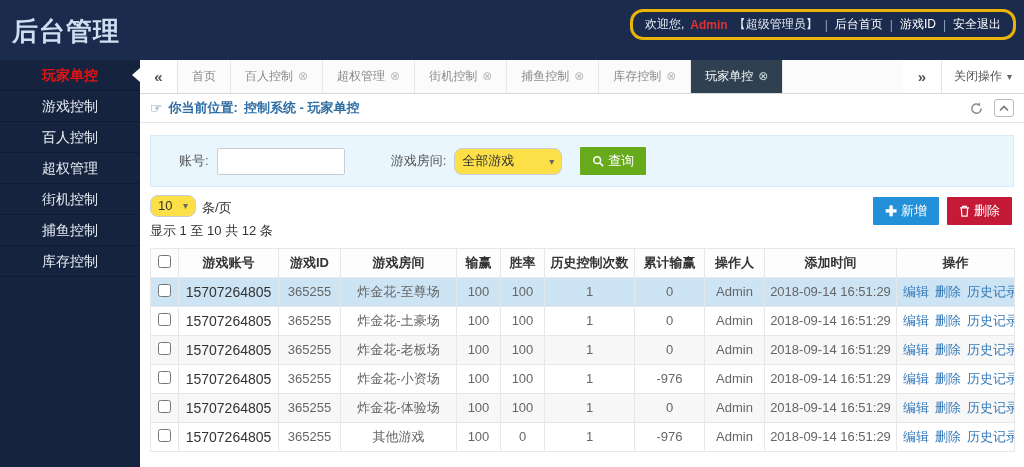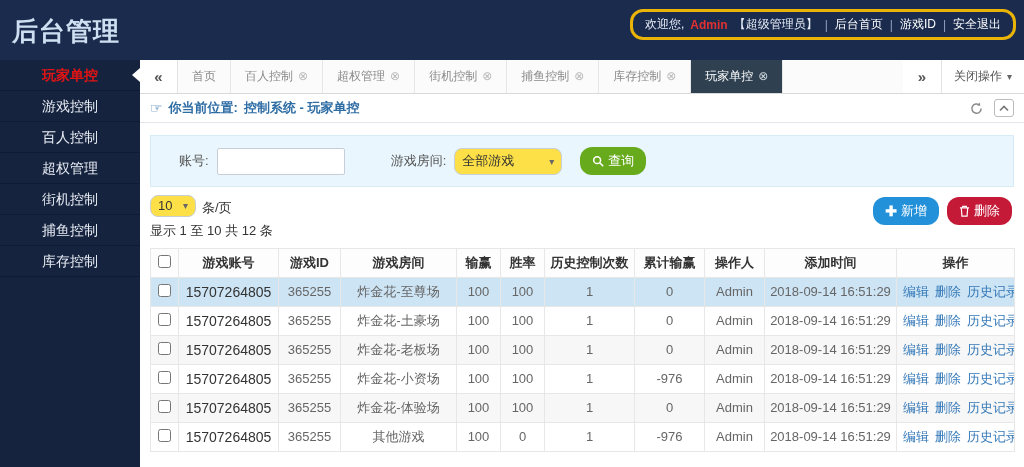--- a/index.html
+++ b/index.html
@@ -66,21 +66,21 @@
     border:1px solid #d8ecf7; display:flex; align-items:center; padding-left:28px;
     font-size:13px; color:#555; }
   .search-panel label { margin-right:8px; }
   .field-input { width:128px; height:27px; border:1px solid #c7ced4; border-radius:2px;
     background:#fff; padding:0 6px; font-size:13px; }
   .gap-lg { width:46px; }
   .fake-select { height:27px; border:1px solid #c7ced4; border-radius:8px; background:#fde047;
     display:inline-flex; align-items:center; justify-content:space-between;
     padding:0 7px; font-size:13px; color:#333; cursor:pointer; }
   .room-select { width:108px; margin-right:18px; }
-  .btn { display:inline-flex; align-items:center; gap:4px; border:none; border-radius:12px;
+  .btn { display:inline-flex; align-items:center; gap:4px; border:none; border-radius:1px;
     color:#fff; font-size:13px; cursor:pointer; }
   .btn-search { background:#67ab1d; height:28px; padding:0 12px; }
 
   
   .toolbar { position:relative; margin:8px 10px 0 10px; }
   .pagesize-row { display:flex; align-items:flex-end; gap:6px; font-size:13px; color:#333; }
   .pagesize-select { width:46px; height:22px; }
   .summary-row { margin-top:5px; font-size:13px; color:#333; }
   .toolbar-btns { position:absolute; right:2px; top:2px; display:flex; gap:8px; }
   .btn-add { background:#2291d9; height:28px; padding:0 12px; }

